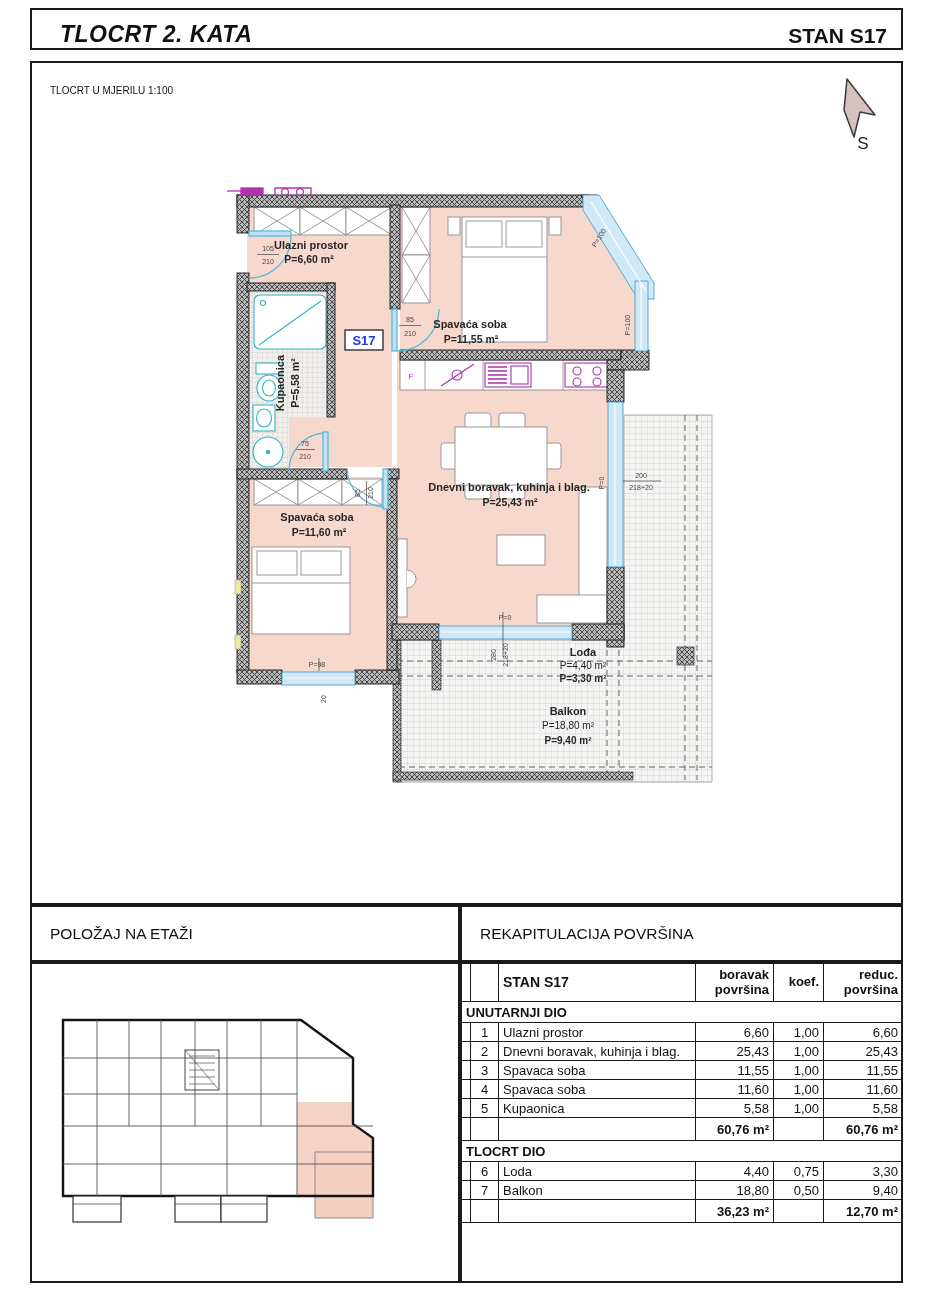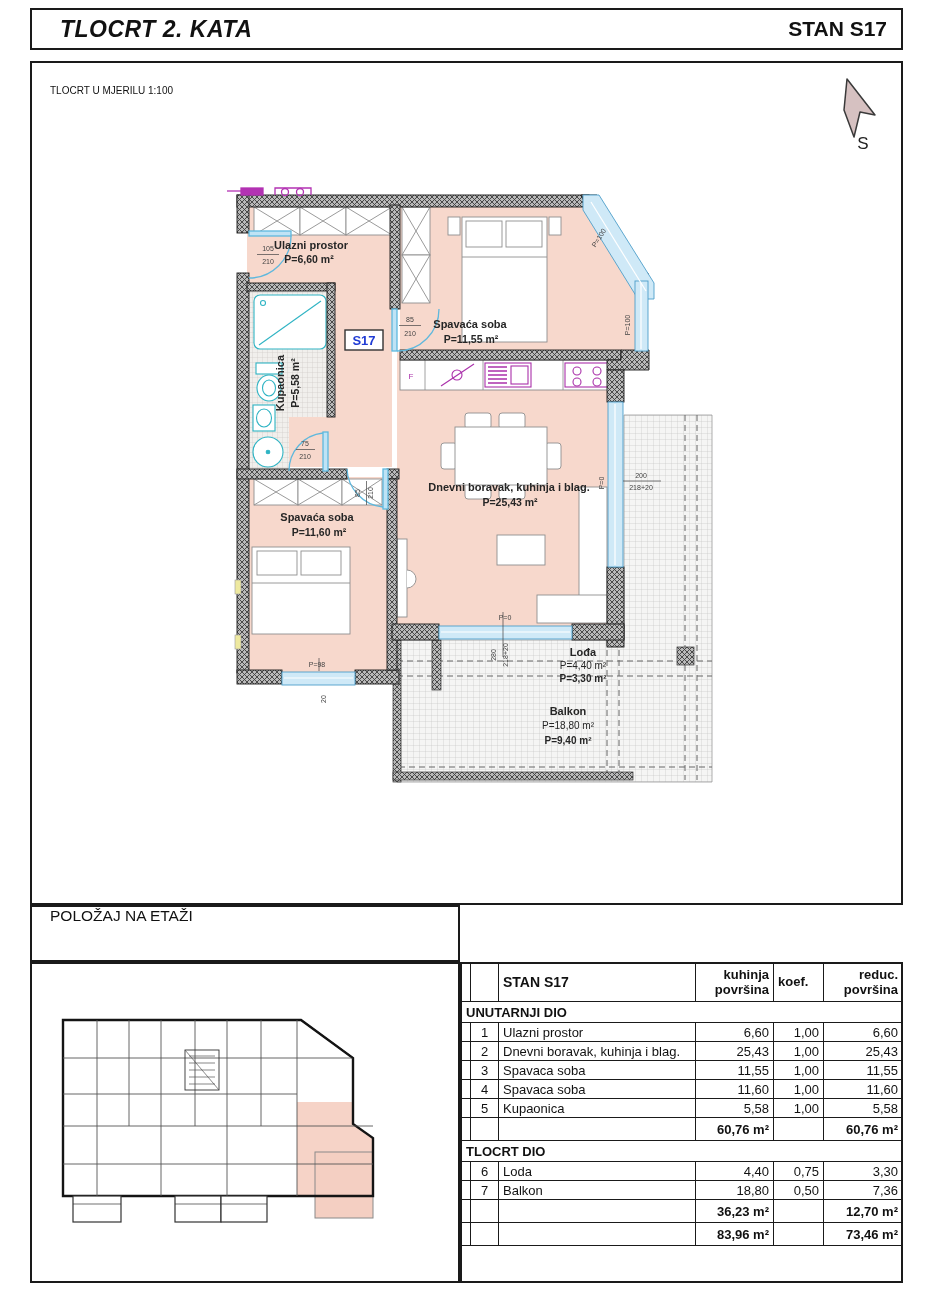--- a/index.html
+++ b/index.html
@@ -1,42 +1,42 @@
 <!DOCTYPE html>
 <html><head>
 <meta charset="utf-8">
 <style>
   html,body{margin:0;padding:0;background:#fff;}
   #page{position:relative;width:932px;height:1290px;background:#fff;overflow:hidden;
         font-family:"Liberation Sans",sans-serif;color:#111;}
   .box{position:absolute;border:2px solid #1a1a1a;box-sizing:border-box;background:#fff;}
-  #titlebox{left:30px;top:8px;width:873px;height:42px;display:flex;align-items:center;justify-content:space-between;gap:41px;}
+  #titlebox{left:30px;top:8px;width:873px;height:42px;display:flex;align-items:flex-end;justify-content:space-between;gap:41px;}
   #title-left{font-size:23px;font-weight:bold;font-style:italic;padding-left:28px;letter-spacing:.5px;}
   #title-right{font-size:21px;font-weight:bold;padding-right:14px;}
   #mainbox{left:30px;top:61px;width:873px;height:844px;}
   #scale-note{position:absolute;left:18px;top:22px;font-size:10px;}
   #north{position:absolute;right:22px;top:10px;width:60px;height:84px;}
   #plan{position:absolute;left:195px;top:124px;width:490px;height:600px;}
   #kp-header{left:30px;top:905px;width:430px;height:57px;}
   #recap-header{left:460px;top:905px;width:443px;height:57px;}
-  .panel-h{display:flex;align-items:flex-start;padding-left:18px;font-size:15.5px;}
+  .panel-h{display:flex;align-items:center;padding-left:18px;font-size:15.5px;}
   #kp-body{left:30px;top:962px;width:430px;height:321px;}
   #recap-body{left:460px;top:962px;width:443px;height:321px;}
   #keyplan{position:absolute;left:25px;top:42px;width:345px;height:244px;}
   table.recap{border-collapse:collapse;table-layout:fixed;width:441px;font-size:13px;margin:-1px 0 0 -1px;}
   table.recap td{border:1.5px solid #1a1a1a;padding:1px 4px;height:19px;overflow:hidden;box-sizing:border-box;}
   td.c0{width:9px;padding:0;}
   td.c1{width:28px;text-align:center;}
   td.c2{width:197px;text-align:left;white-space:nowrap;}
   td.c3{width:78px;text-align:right;}
   td.c4{width:50px;text-align:right;}
   td.c5{width:79px;text-align:right;}
   tr.hdr td{height:38px;font-weight:bold;vertical-align:middle;white-space:normal;line-height:1.12;}
   tr.hdr td.c2{font-size:14px;white-space:nowrap;}
-  tr.hdr td.c4{text-align:left;}
+  tr.hdr td.c4{text-align:right;}
   tr.sec td{font-weight:bold;text-align:left;height:21px;}
   tr.sub td, tr.tot td{font-weight:bold;height:23px;}
   svg text{font-family:"Liberation Sans",sans-serif;}
   .rname{font-weight:bold;font-size:11px;fill:#262626;}
   .rarea{font-size:10.5px;fill:#262626;font-weight:bold;}
   .dim{font-size:7px;fill:#444;}
 </style>
 </head>
 <body>
 
@@ -334,28 +334,31 @@
       <g stroke="#555" stroke-width="0.9" fill="none">
         <path d="M40,14 V190 M72,14 V120 M104,14 V190 M138,14 V120 M170,14 V190 M204,14 V120 M240,14 V190"></path>
         <path d="M6,52 H296 M6,88 H240 M6,120 H316 M6,158 H240 M240,158 H316"></path>
         <rect x="128" y="44" width="34" height="40" stroke="#333"></rect>
         <path d="M132,50 H158 M132,57 H158 M132,64 H158 M132,71 H158 M132,78 H158 M128,44 L162,84" stroke-width="0.7"></path>
         <path d="M244,14 L296,52" stroke="#141414" stroke-width="1.4"></path>
       </g>
     </svg>
   </div>
 
+  <div class="box panel-h" id="recap-header">
+    <span>REKAPITULACIJA POVRŠINA</span>
+  </div>
   <div class="box" id="recap-body">
     <table class="recap">
       <tbody>
           <tr class="hdr">
         <td class="c0"></td>
         <td class="c1"></td>
         <td class="c2">STAN S17</td>
-        <td class="c3">kuhinja površina</td>
+        <td class="c3">boravak površina</td>
         <td class="c4">koef.</td>
         <td class="c5">reduc. površina</td>
       </tr>
       <tr class="sec">
         <td colspan="6">UNUTARNJI DIO</td>
       </tr>
       <tr>
         <td class="c0"></td>
             <td class="c1">1</td>
         <td class="c2">Ulazni prostor</td>
@@ -413,35 +416,27 @@
             <td class="c3">4,40</td>
         <td class="c4">0,75</td>
             <td class="c5">3,30</td>
       </tr>
       <tr>
         <td class="c0"></td>
             <td class="c1">7</td>
         <td class="c2">Balkon</td>
             <td class="c3">18,80</td>
         <td class="c4">0,50</td>
-            <td class="c5">7,36</td>
+            <td class="c5">9,40</td>
       </tr>
       <tr class="sub">
         <td class="c0"></td>
             <td class="c1"></td>
             <td class="c2"></td>
         <td class="c3">36,23 m²</td>
         <td class="c4"></td>
         <td class="c5">12,70 m²</td>
       </tr>
-      <tr class="tot">
-        <td class="c0"></td>
-            <td class="c1"></td>
-            <td class="c2"></td>
-        <td class="c3">83,96 m²</td>
-        <td class="c4"></td>
-        <td class="c5">73,46 m²</td>
-      </tr>
     </tbody>
       </table>
   </div>
 
 </div>
 
 </body></html>

